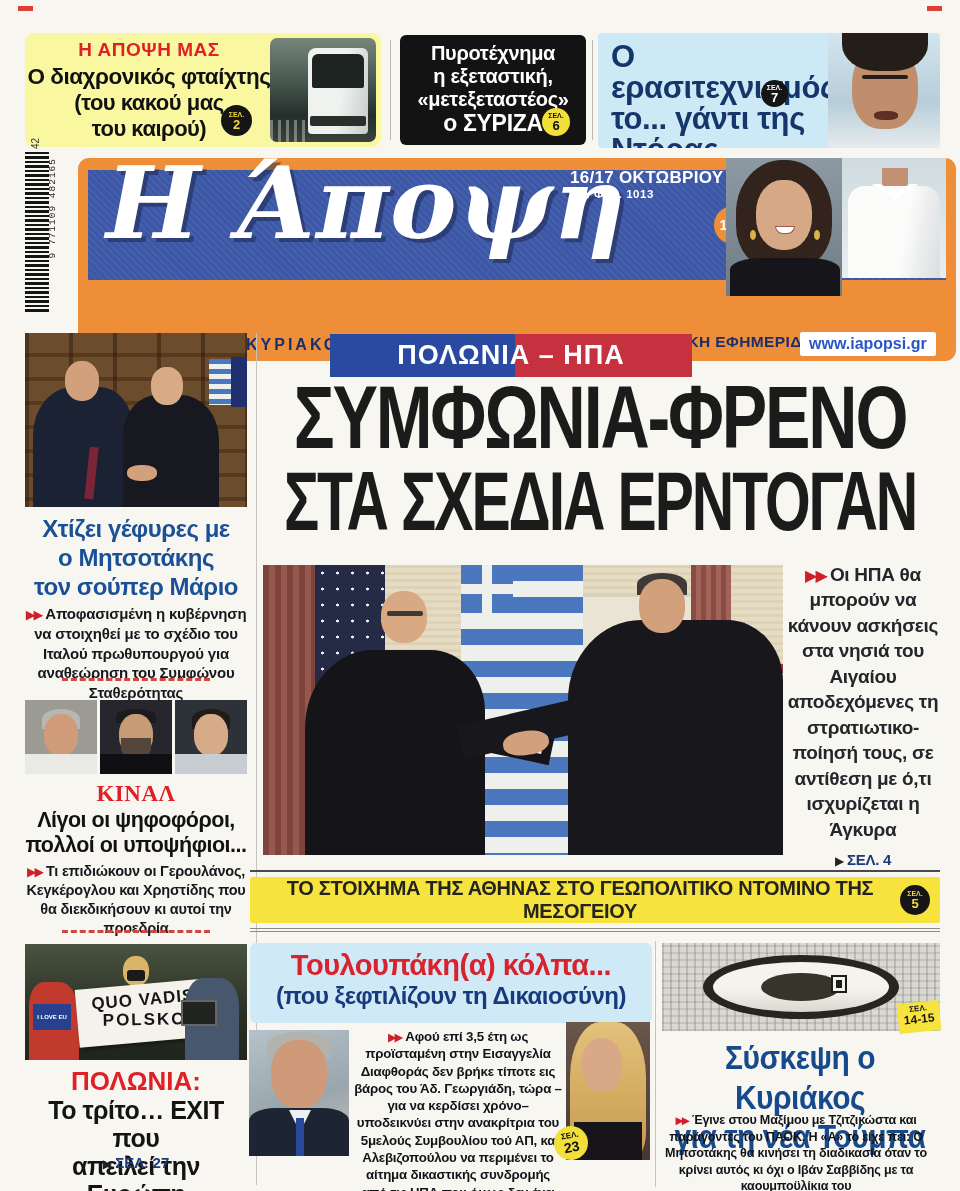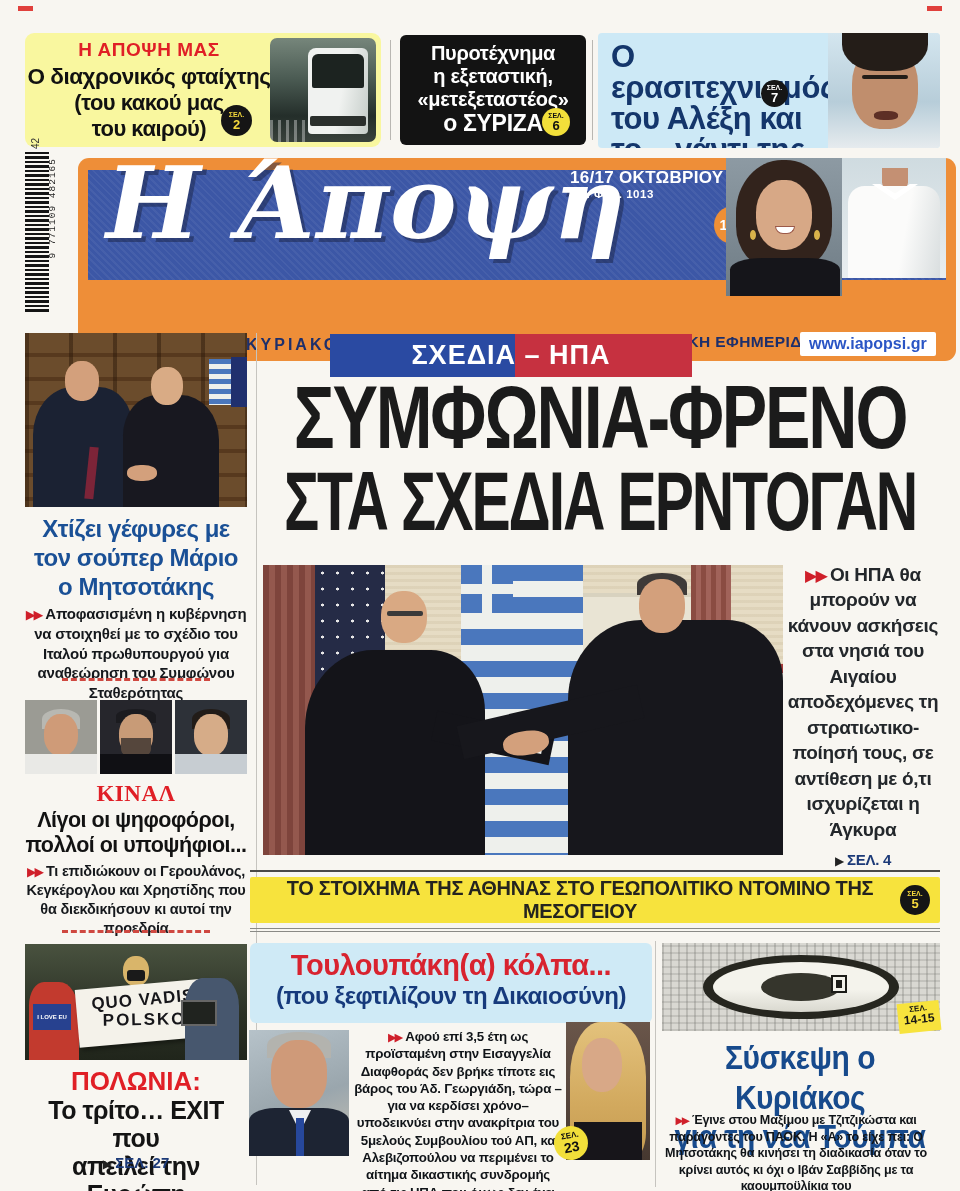--- a/index.html
+++ b/index.html
@@ -282,21 +282,20 @@
       <span class="b-label">ΣΕΛ.</span>
       <span class="b-num">6</span>
     </div>
   </div>
 
   <div class="abs tsep" style="left:592px;"></div>
 
   <div class="abs teaser-blue">
     <div class="abs tblu-text">
       <div>Ο ερασιτεχνισμός</div>
-      <div>του Αλέξη και</div>
       <div>το... γάντι της Ντόρας</div>
     </div>
     <div class="badge badge-white tblu-badge">
       <span class="b-label">ΣΕΛ.</span>
       <span class="b-num">7</span>
     </div>
     <div class="abs tsipras-photo">
       <i class="tsi-face"></i>
       <i class="tsi-hair"></i>
       <i class="tsi-brow"></i>
@@ -331,21 +330,21 @@
     <div class="abs mh-tagline">ΠΟΛΙΤΙΚΗ &amp; ΑΘΛΗΤΙΚΗ ΕΦΗΜΕΡΙΔΑ</div>
     <div class="abs mh-site">www.iapopsi.gr</div>
   </div>
 
   <div class="abs vline" style="left:256px;top:333px;height:852px;"></div>
   <div class="abs vline" style="left:655px;top:941px;height:246px;"></div>
 
   <div class="abs kicker-banner">
     <div class="kb-blue"></div>
     <div class="kb-red"></div>
-    <div class="abs kb-text">ΣΧΕΔΙΑ – ΗΠΑ</div>
+    <div class="abs kb-text">ΠΟΛΩΝΙΑ – ΗΠΑ</div>
   </div>
   <div class="abs lead-line lh1">ΣΥΜΦΩΝΙΑ-ΦΡΕΝΟ</div>
   <div class="abs lead-line lh2">ΣΤΑ ΣΧΕΔΙΑ ΕΡΝΤΟΓΑΝ</div>
 
   <div class="abs main-photo">
     <i class="mp-col-l"></i>
     <i class="mp-usflag"></i>
     <i class="mp-fireplace">
         <i class="mp-fire-arch"></i>
       </i>
@@ -390,22 +389,22 @@
     <i class="lib-euflag"></i>
     <i class="lib-man-l"></i>
     <i class="lib-head-l"></i>
     <i class="lib-tie"></i>
     <i class="lib-man-r"></i>
     <i class="lib-head-r"></i>
     <i class="lib-hands"></i>
   </div>
   <div class="abs lc-h1">
     <div>Χτίζει γέφυρες με</div>
+    <div>ο Μητσοτάκης</div>
     <div>τον σούπερ Μάριο</div>
-    <div>ο Μητσοτάκης</div>
   </div>
   <div class="abs lc-sum" style="top:604px;">
     <span class="arrows"></span><span>Αποφασισμένη η κυβέρνηση να στοιχηθεί με το σχέδιο του Ιταλού πρωθυπουργού για αναθεώρηση του Συμφώνου Σταθερότητας</span>
     <div class="pref">ΣΕΛ. 26</div>
   </div>
   <div class="abs dash" style="top:678px;"></div>
 
   <div class="abs kinal-photos">
     <div class="portrait k1">
         <i class="hair"></i>

